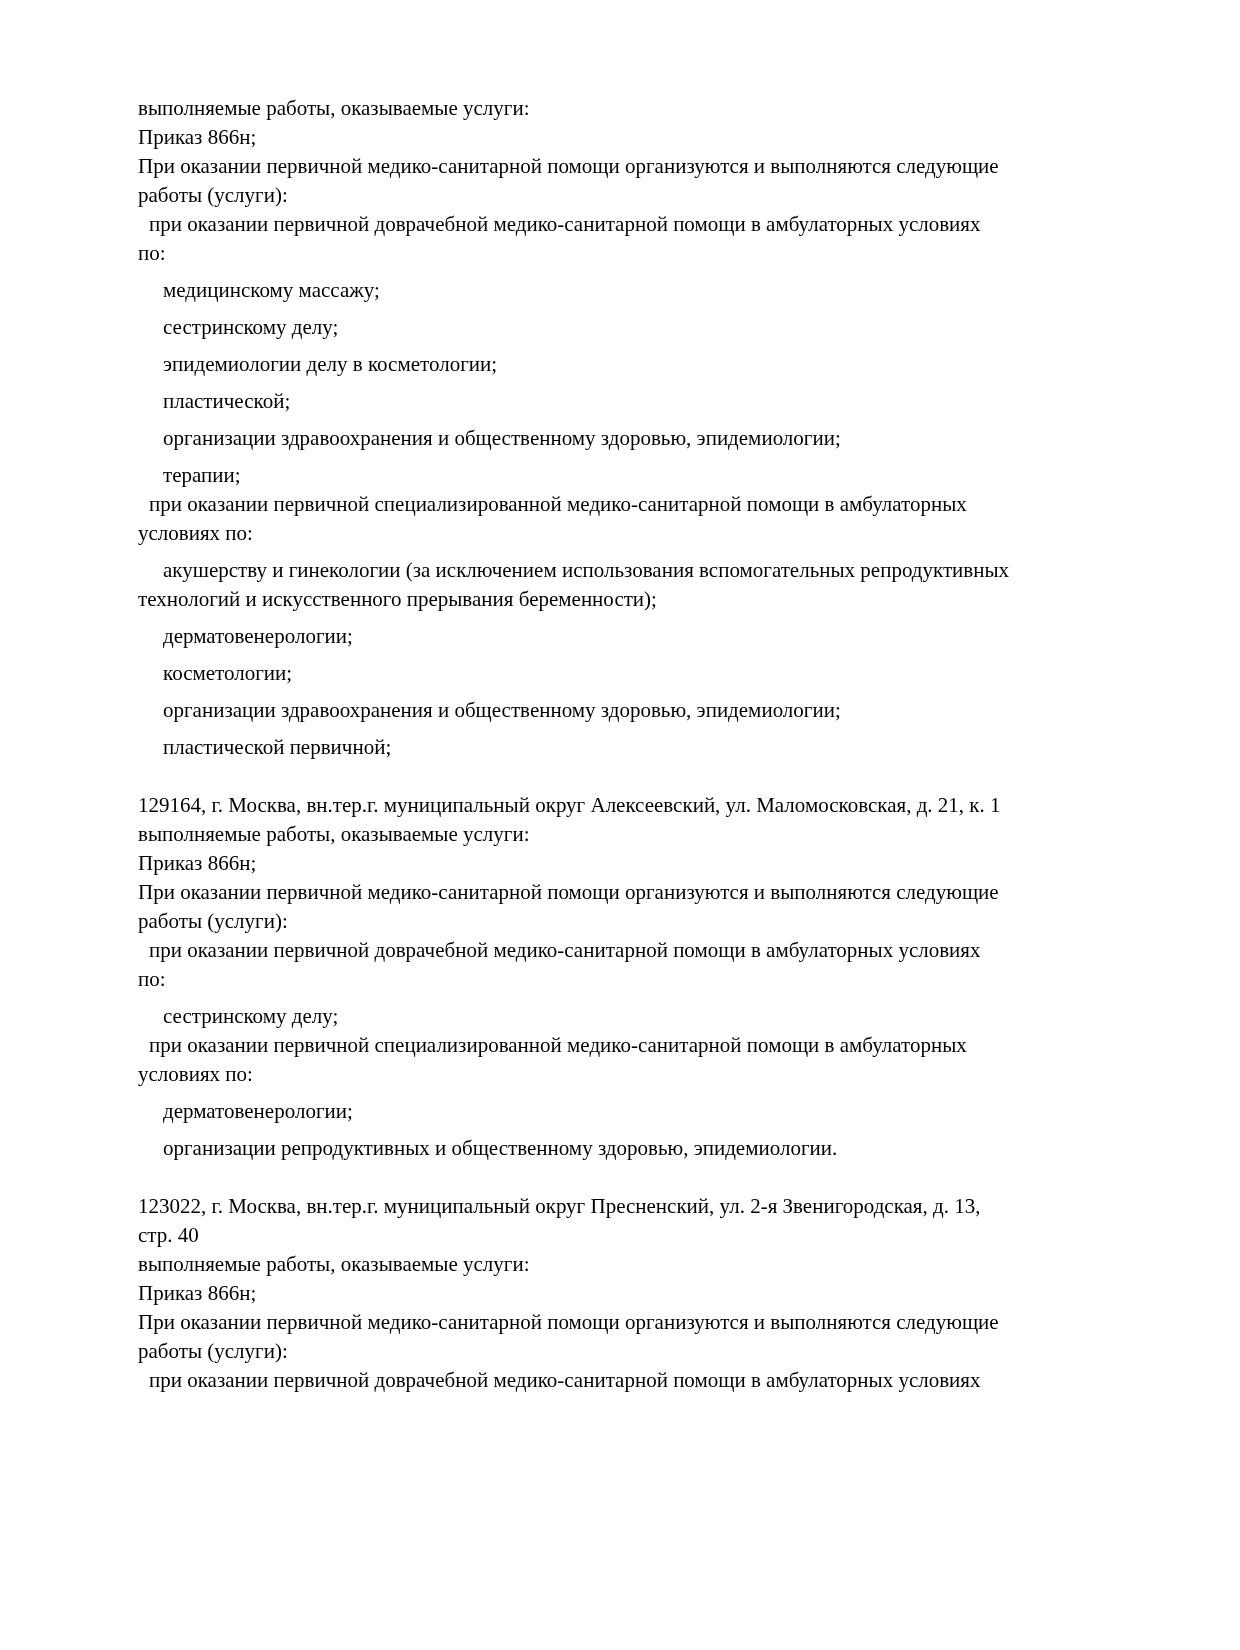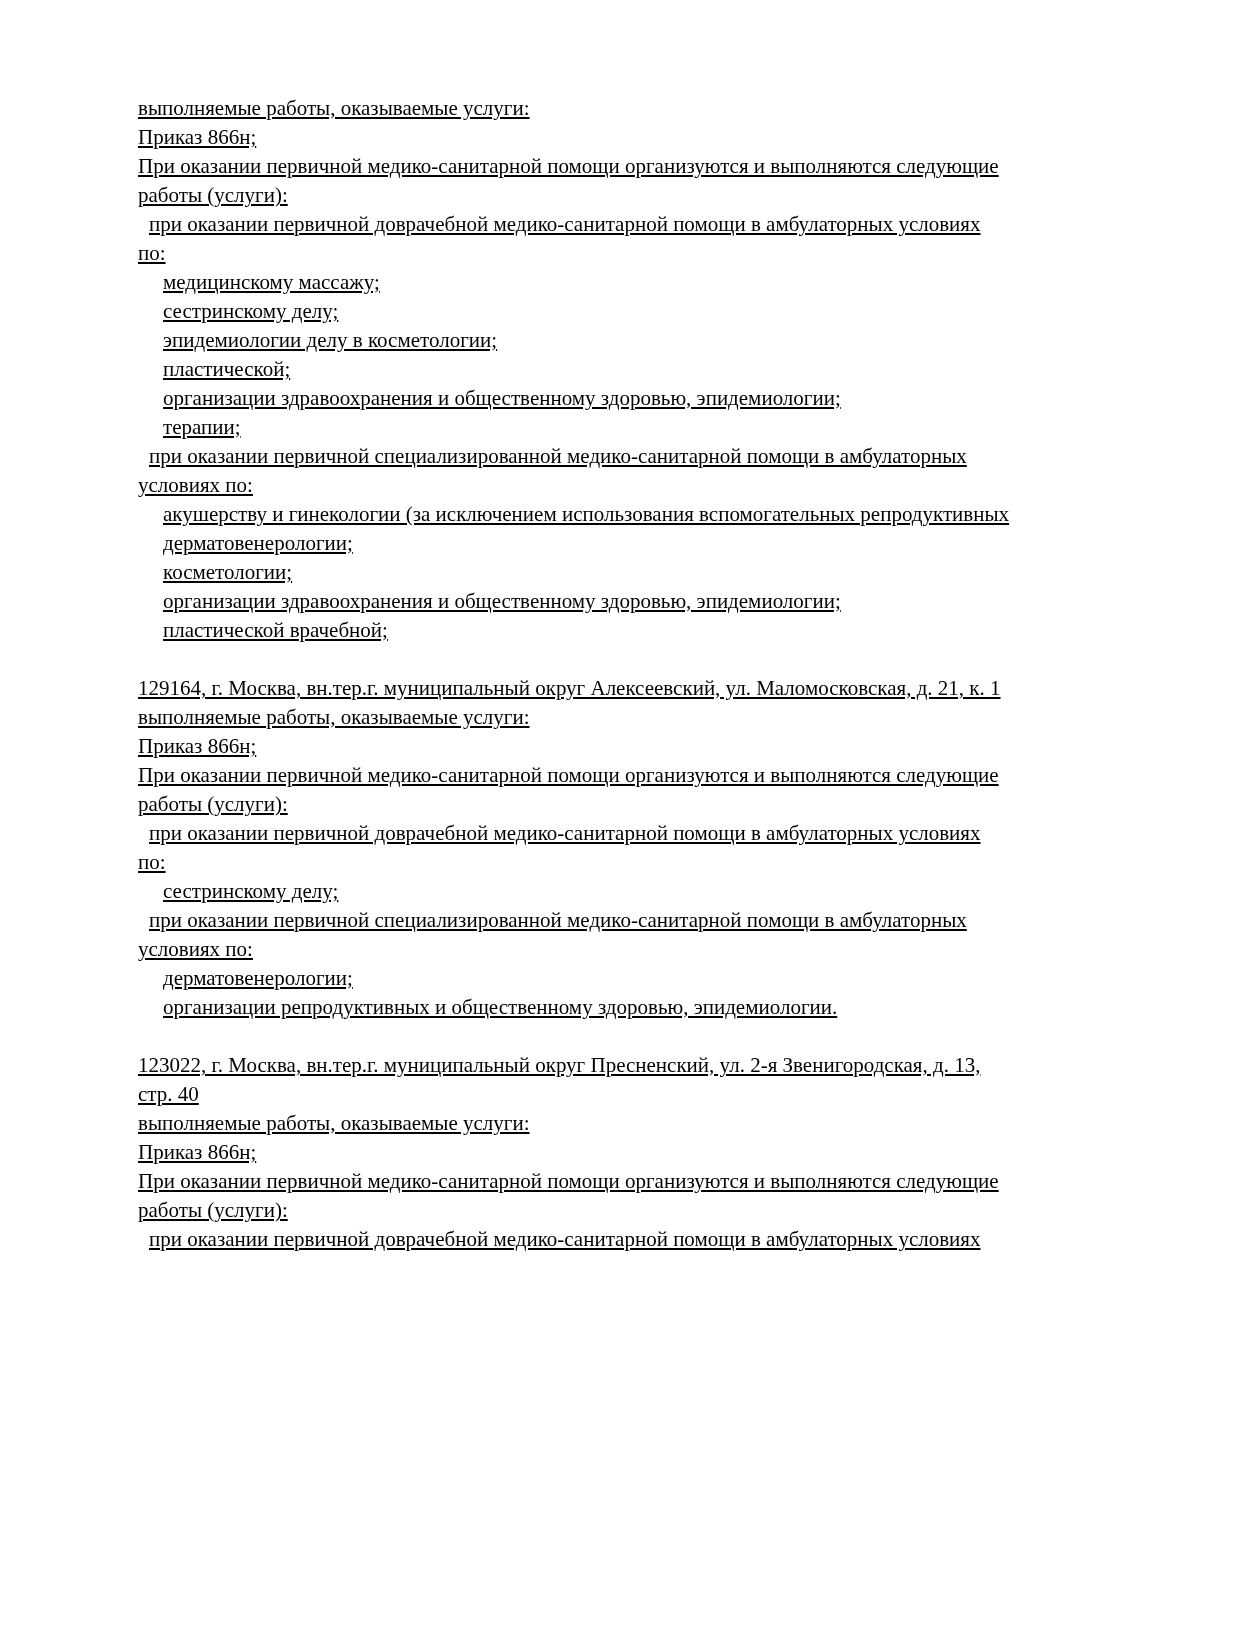--- a/index.html
+++ b/index.html
@@ -9,30 +9,29 @@
     height: 1650px;
     font-family: "Liberation Serif", "DejaVu Serif", serif;
     color: #000000;
     overflow: hidden;
   }
   .page {
     width: 1240px;
     height: 1650px;
     background: #ffffff;
     padding: 94px 100px 0 138px;
-    text-decoration: underline;
   }
   .block { margin-bottom: 29px; }
   .line {
     font-size: 21px;
     line-height: 29px;
     white-space: nowrap;
   }
   .indent-1 { padding-left: 11px; }
-  .indent-2 { padding-left: 25px; }
+  .indent-2 { padding-left: 25px; margin-top: 8px; }
 </style>
 </head>
 <body>
 
 <div class="page">
 
   <div class="block">
     <div class="line">выполняемые работы, оказываемые услуги:</div>
     <div class="line">Приказ 866н;</div>
     <div class="line">При оказании первичной медико-санитарной помощи организуются и выполняются следующие</div>
@@ -41,24 +40,25 @@
     <div class="line">по:</div>
     <div class="line indent-2">медицинскому массажу;</div>
     <div class="line indent-2">сестринскому делу;</div>
     <div class="line indent-2">эпидемиологии делу в косметологии;</div>
     <div class="line indent-2">пластической;</div>
     <div class="line indent-2">организации здравоохранения и общественному здоровью, эпидемиологии;</div>
     <div class="line indent-2">терапии;</div>
     <div class="line indent-1">при оказании первичной специализированной медико-санитарной помощи в амбулаторных</div>
     <div class="line">условиях по:</div>
     <div class="line indent-2">акушерству и гинекологии (за исключением использования вспомогательных репродуктивных</div>
+    <div class="line">технологий и искусственного прерывания беременности);</div>
     <div class="line indent-2">дерматовенерологии;</div>
     <div class="line indent-2">косметологии;</div>
     <div class="line indent-2">организации здравоохранения и общественному здоровью, эпидемиологии;</div>
-    <div class="line indent-2">пластической врачебной;</div>
+    <div class="line indent-2">пластической первичной;</div>
   </div>
 
   <div class="block">
     <div class="line">129164, г. Москва, вн.тер.г. муниципальный округ Алексеевский, ул. Маломосковская, д. 21, к. 1</div>
     <div class="line">выполняемые работы, оказываемые услуги:</div>
     <div class="line">Приказ 866н;</div>
     <div class="line">При оказании первичной медико-санитарной помощи организуются и выполняются следующие</div>
     <div class="line">работы (услуги):</div>
     <div class="line indent-1">при оказании первичной доврачебной медико-санитарной помощи в амбулаторных условиях</div>
     <div class="line">по:</div>

